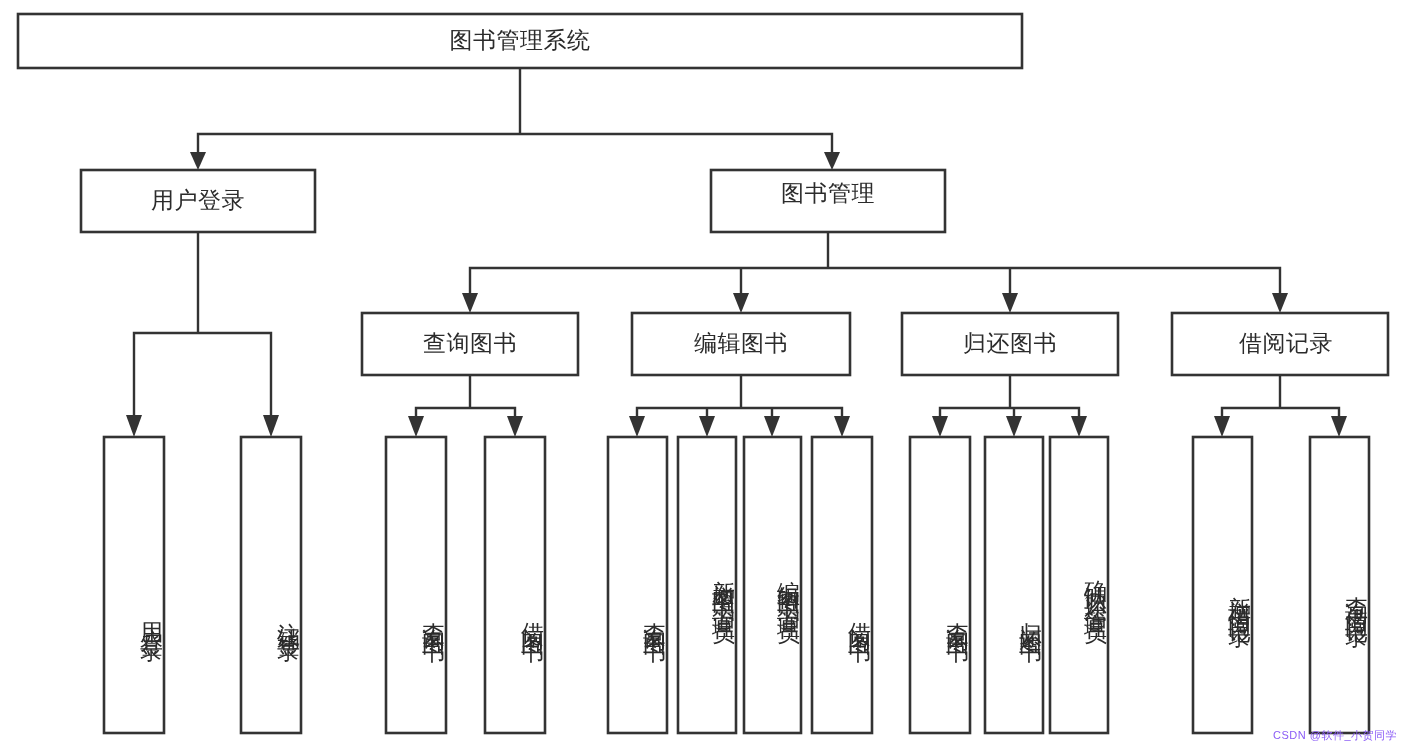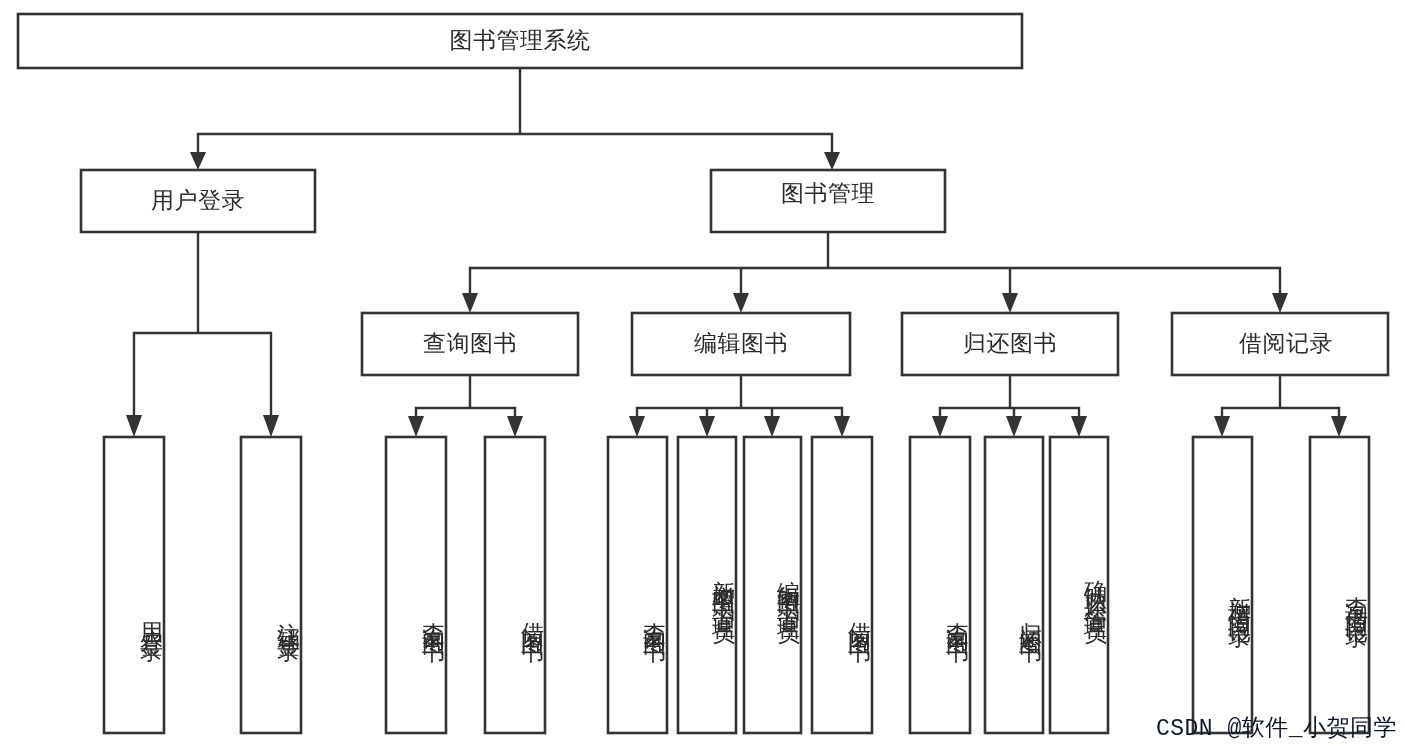--- a/index.html
+++ b/index.html
@@ -62,23 +62,23 @@
     font-size: 23px;
     letter-spacing: 6px;
     line-height: 1.05;
     padding-top: 6px;
     align-items: flex-start;
   }
   .watermark {
     position: absolute;
     right: 8px;
     bottom: 4px;
-    font-size: 23px;
-    color: #0f172a;
-    font-family: Liberation Mono, monospace;
+    font-size: 11px;
+    color: #8b5cf6;
+    font-family: Liberation Sans, sans-serif;
     white-space: nowrap;
     letter-spacing: 0.5px;
   }
 </style>
 </head>
 <body>
 
 <div id="diagram-root">
 
   <svg class="flow" viewBox="0 0 1405 747">

